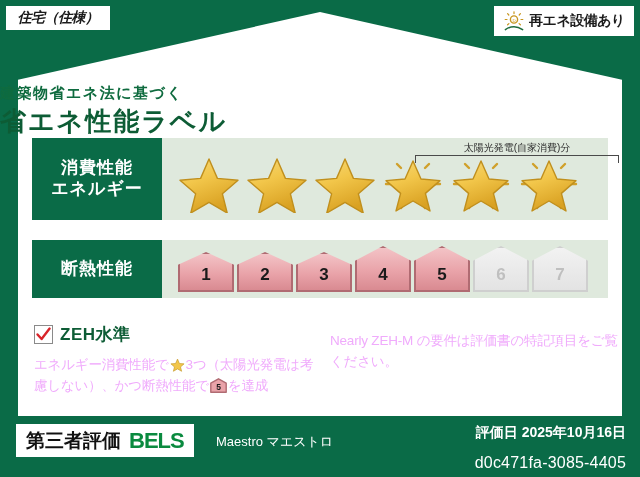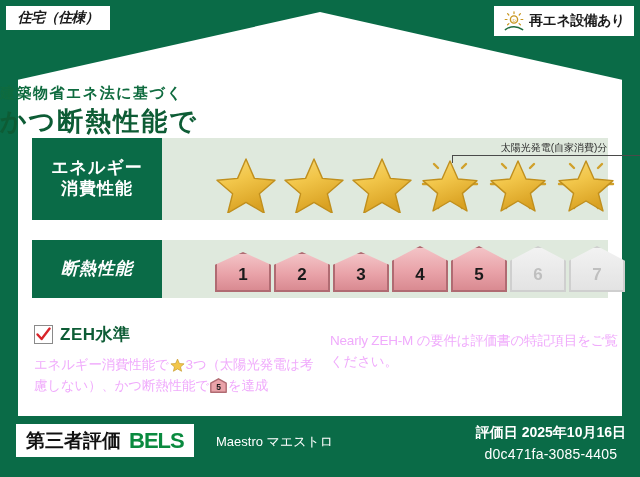--- a/index.html
+++ b/index.html
@@ -116,28 +116,27 @@
     font-weight: bold;
     display: flex;
     flex-direction: column;
     align-items: center;
     justify-content: center;
     flex: 0 0 auto;
     line-height: 1.22;
     letter-spacing: 1px;
   }
   #energy-row .row-label { width: 130px; font-size: 17px; }
-  #insulation-row .row-label { width: 130px; font-size: 17px; font-style: italic; }
+  #insulation-row .row-label { width: 130px; font-size: 17px; }
 
   .row-body {
     flex: 1 1 auto;
     position: relative;
     display: flex;
     align-items: center;
-    margin-left: 37px;
   }
 
   
   #stars-wrap {
     display: flex;
     align-items: center;
     gap: 2px;
     padding-left: 14px;
     margin-top: 8px;
   }
@@ -297,25 +296,24 @@
   }
   #eval-info {
     position: absolute;
     right: 14px;
     top: 8px;
     text-align: right;
     color: #ffffff;
   }
   #eval-date { font-size: 14px; font-weight: bold; white-space: nowrap; }
   #eval-id {
-    margin-top: 4px;
-    font-size: 14px;
+    margin-top: 12px;
+    font-size: 16px;
     letter-spacing: 0.2px;
     white-space: nowrap;
-    text-align: center;
   }
 </style>
 </head>
 <body>
 
 <div id="label-root">
 
   <div id="white-panel"></div>
 
   <div class="corner-badge" id="house-type-badge">
@@ -337,27 +335,27 @@
           <line x1="17.4" y1="14.8" x2="16.1" y2="13.6"></line>
         </g>
         <path d="M2.4 19.6 Q11 13.8 19.6 19.6" fill="none" stroke="#1d6b3c" stroke-width="1.5" stroke-linecap="round"></path>
       </svg>
     </span>
     <span class="txt">再エネ設備あり</span>
   </div>
 
   <div id="title-block">
     <div id="subtitle">建築物省エネ法に基づく</div>
-    <div id="main-title">かつ断熱性能で</div>
+    <div id="main-title">省エネ性能ラベル</div>
   </div>
 
   <div class="metric-row" id="energy-row">
     <div class="row-label">
+      <span>消費性能</span>
       <span>エネルギー</span>
-      <span>消費性能</span>
     </div>
     <div class="row-body">
 
       <div id="solar-bracket">
         <div class="bk-text">太陽光発電(自家消費)分</div>
         <div class="bk-line"></div>
       </div>
 
       <div id="stars-wrap">
 

